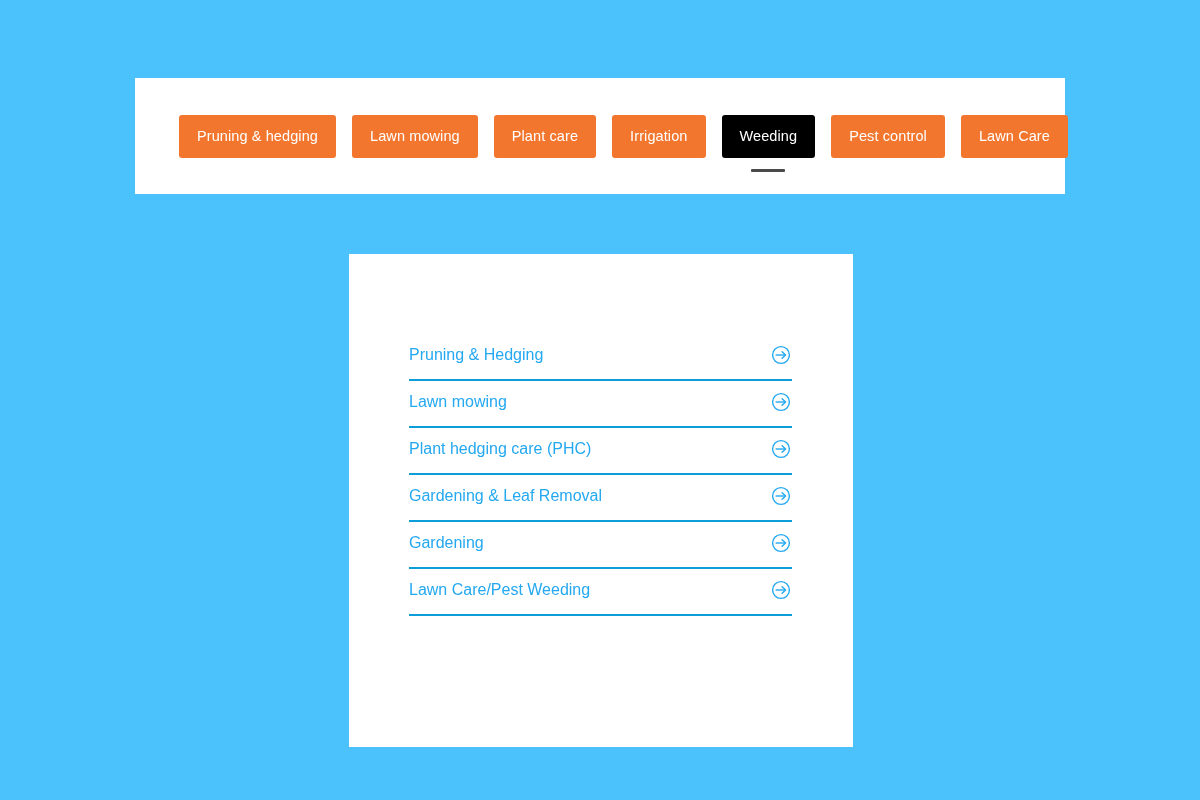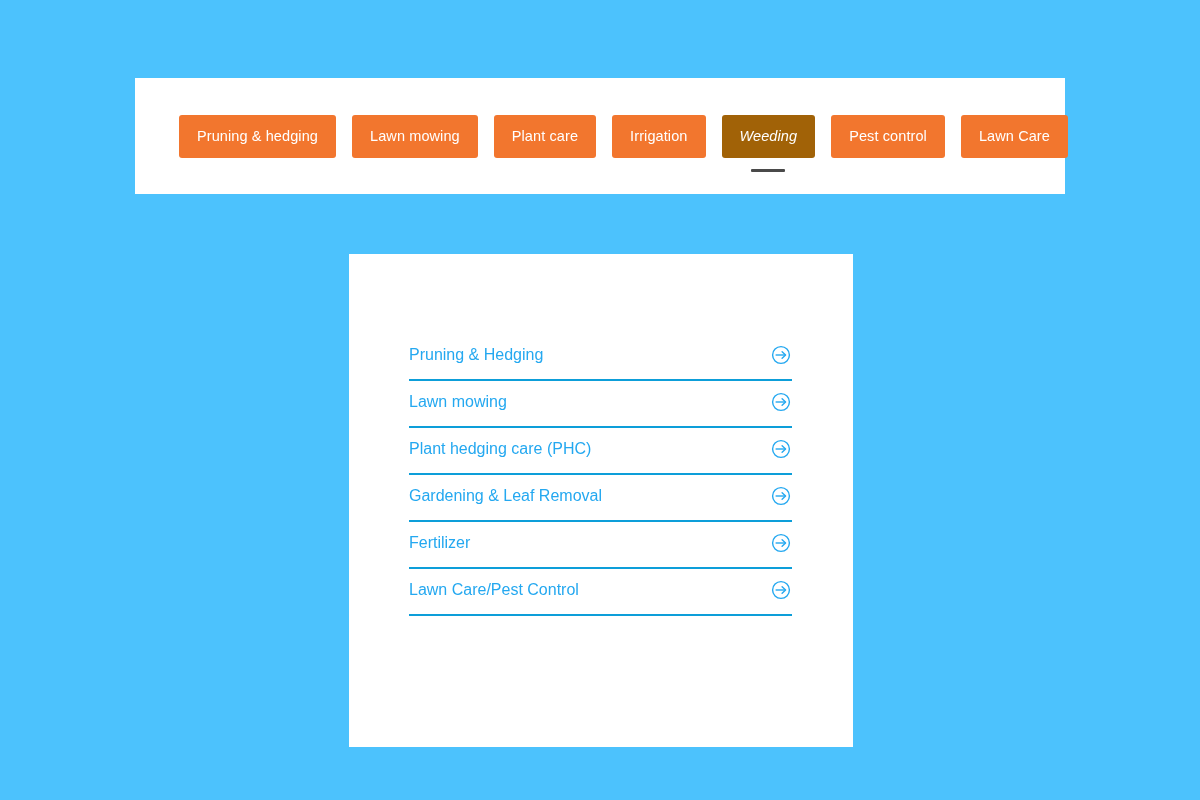--- a/index.html
+++ b/index.html
@@ -49,22 +49,21 @@
     font-size: 14.5px;
     line-height: 1;
     padding: 13px 18px 14px 18px;
     height: 43px;
     box-sizing: border-box;
     cursor: pointer;
     white-space: nowrap;
     letter-spacing: 0.1px;
   }
   .tab-item.is-active .tab-button {
-    background: #a16207;
-    font-style: italic;
+    background: #000000;
   }
   .tab-underline {
     display: none;
     width: 34px;
     height: 3px;
     background: #4a4a4a;
     margin-top: 11px;
     border-radius: 1px;
   }
   .tab-item.is-active .tab-underline {
@@ -185,31 +184,31 @@
           <span class="service-label">Gardening &amp; Leaf Removal</span>
           <span class="service-arrow">
             <svg width="20" height="20" viewBox="0 0 20 20">
               <circle cx="10" cy="10" r="8.4" fill="none" stroke="#24a8f0" stroke-width="1.4"></circle>
               <line x1="4.6" y1="10" x2="14.3" y2="10" stroke="#24a8f0" stroke-width="1.4"></line>
               <polyline points="11.1,6.7 14.6,10 11.1,13.3" fill="none" stroke="#24a8f0" stroke-width="1.4" stroke-linecap="round" stroke-linejoin="round"></polyline>
             </svg>
           </span>
         </div>
         <div class="service-row">
-          <span class="service-label">Fertilizer</span>
-          <span class="service-arrow">
-            <svg width="20" height="20" viewBox="0 0 20 20">
-              <circle cx="10" cy="10" r="8.4" fill="none" stroke="#24a8f0" stroke-width="1.4"></circle>
-              <line x1="4.6" y1="10" x2="14.3" y2="10" stroke="#24a8f0" stroke-width="1.4"></line>
-              <polyline points="11.1,6.7 14.6,10 11.1,13.3" fill="none" stroke="#24a8f0" stroke-width="1.4" stroke-linecap="round" stroke-linejoin="round"></polyline>
-            </svg>
-          </span>
-        </div>
-        <div class="service-row">
-          <span class="service-label">Lawn Care/Pest Control</span>
+          <span class="service-label">Gardening</span>
+          <span class="service-arrow">
+            <svg width="20" height="20" viewBox="0 0 20 20">
+              <circle cx="10" cy="10" r="8.4" fill="none" stroke="#24a8f0" stroke-width="1.4"></circle>
+              <line x1="4.6" y1="10" x2="14.3" y2="10" stroke="#24a8f0" stroke-width="1.4"></line>
+              <polyline points="11.1,6.7 14.6,10 11.1,13.3" fill="none" stroke="#24a8f0" stroke-width="1.4" stroke-linecap="round" stroke-linejoin="round"></polyline>
+            </svg>
+          </span>
+        </div>
+        <div class="service-row">
+          <span class="service-label">Lawn Care/Pest Weeding</span>
           <span class="service-arrow">
             <svg width="20" height="20" viewBox="0 0 20 20">
               <circle cx="10" cy="10" r="8.4" fill="none" stroke="#24a8f0" stroke-width="1.4"></circle>
               <line x1="4.6" y1="10" x2="14.3" y2="10" stroke="#24a8f0" stroke-width="1.4"></line>
               <polyline points="11.1,6.7 14.6,10 11.1,13.3" fill="none" stroke="#24a8f0" stroke-width="1.4" stroke-linecap="round" stroke-linejoin="round"></polyline>
             </svg>
           </span>
         </div>
       </div>
   </div>

